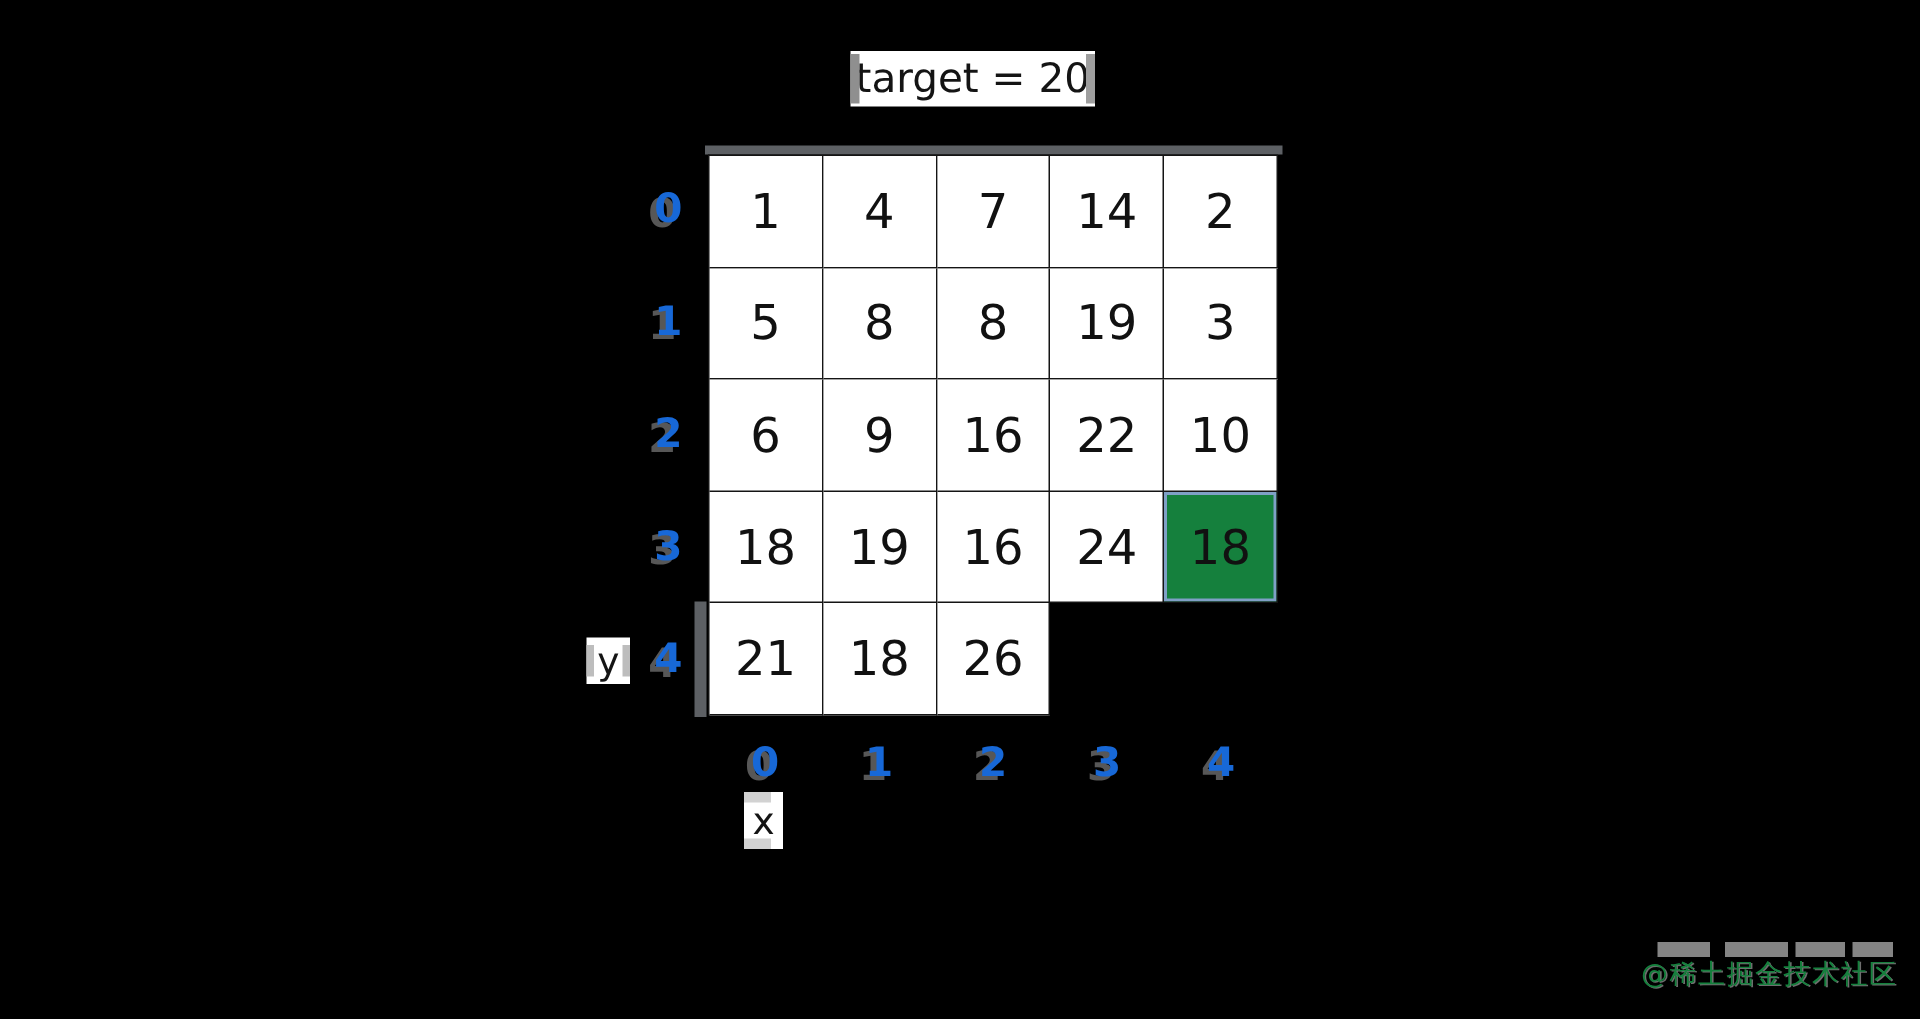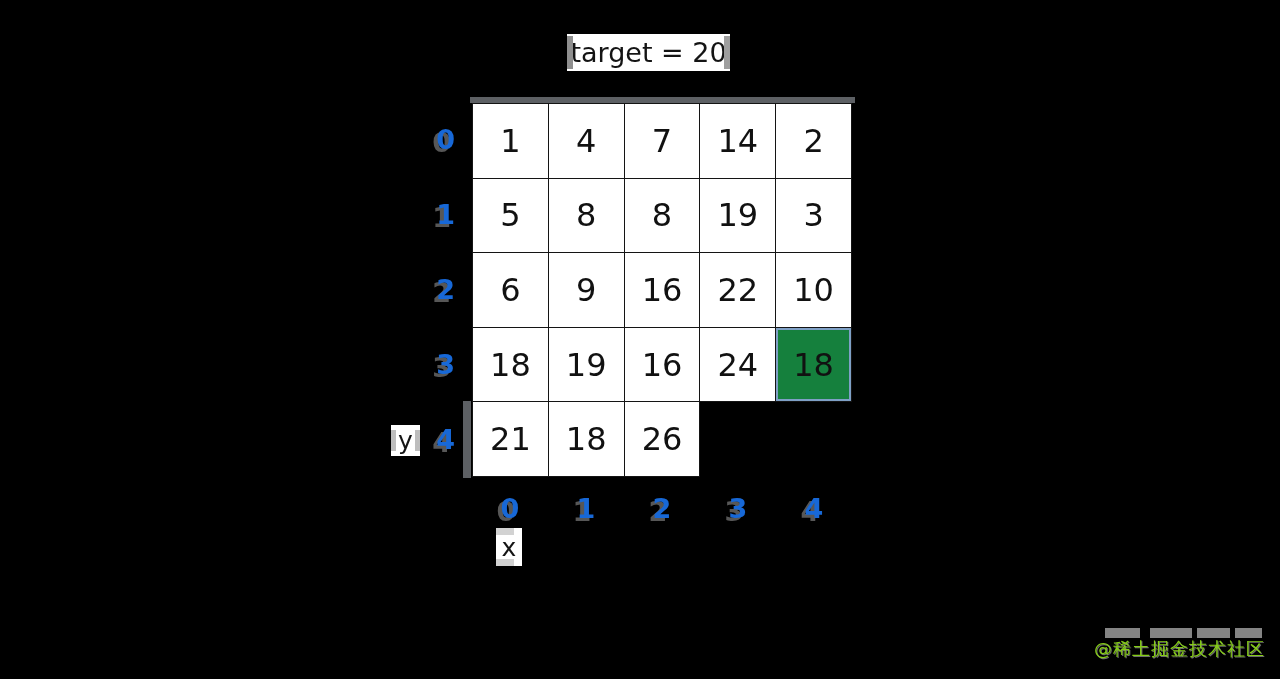--- a/index.html
+++ b/index.html
@@ -155,21 +155,21 @@
   }
   .wm-b0 { left: 15px;  width: 35px; }
   .wm-b1 { left: 60px;  width: 42px; }
   .wm-b2 { left: 107px; width: 33px; }
   .wm-b3 { left: 145px; width: 27px; }
   .wm-text {
     position: absolute;
     left: 4px; top: 11px;
     font-size: 18px;
     letter-spacing: 1px;
-    color: #84cc16;
+    color: #15803d;
     white-space: nowrap;
     text-shadow: 1px 1px 0 #6e6e6e;
   }
 </style>
 </head>
 <body>
 
 <div class="stage">
 
   <div class="title-box">

